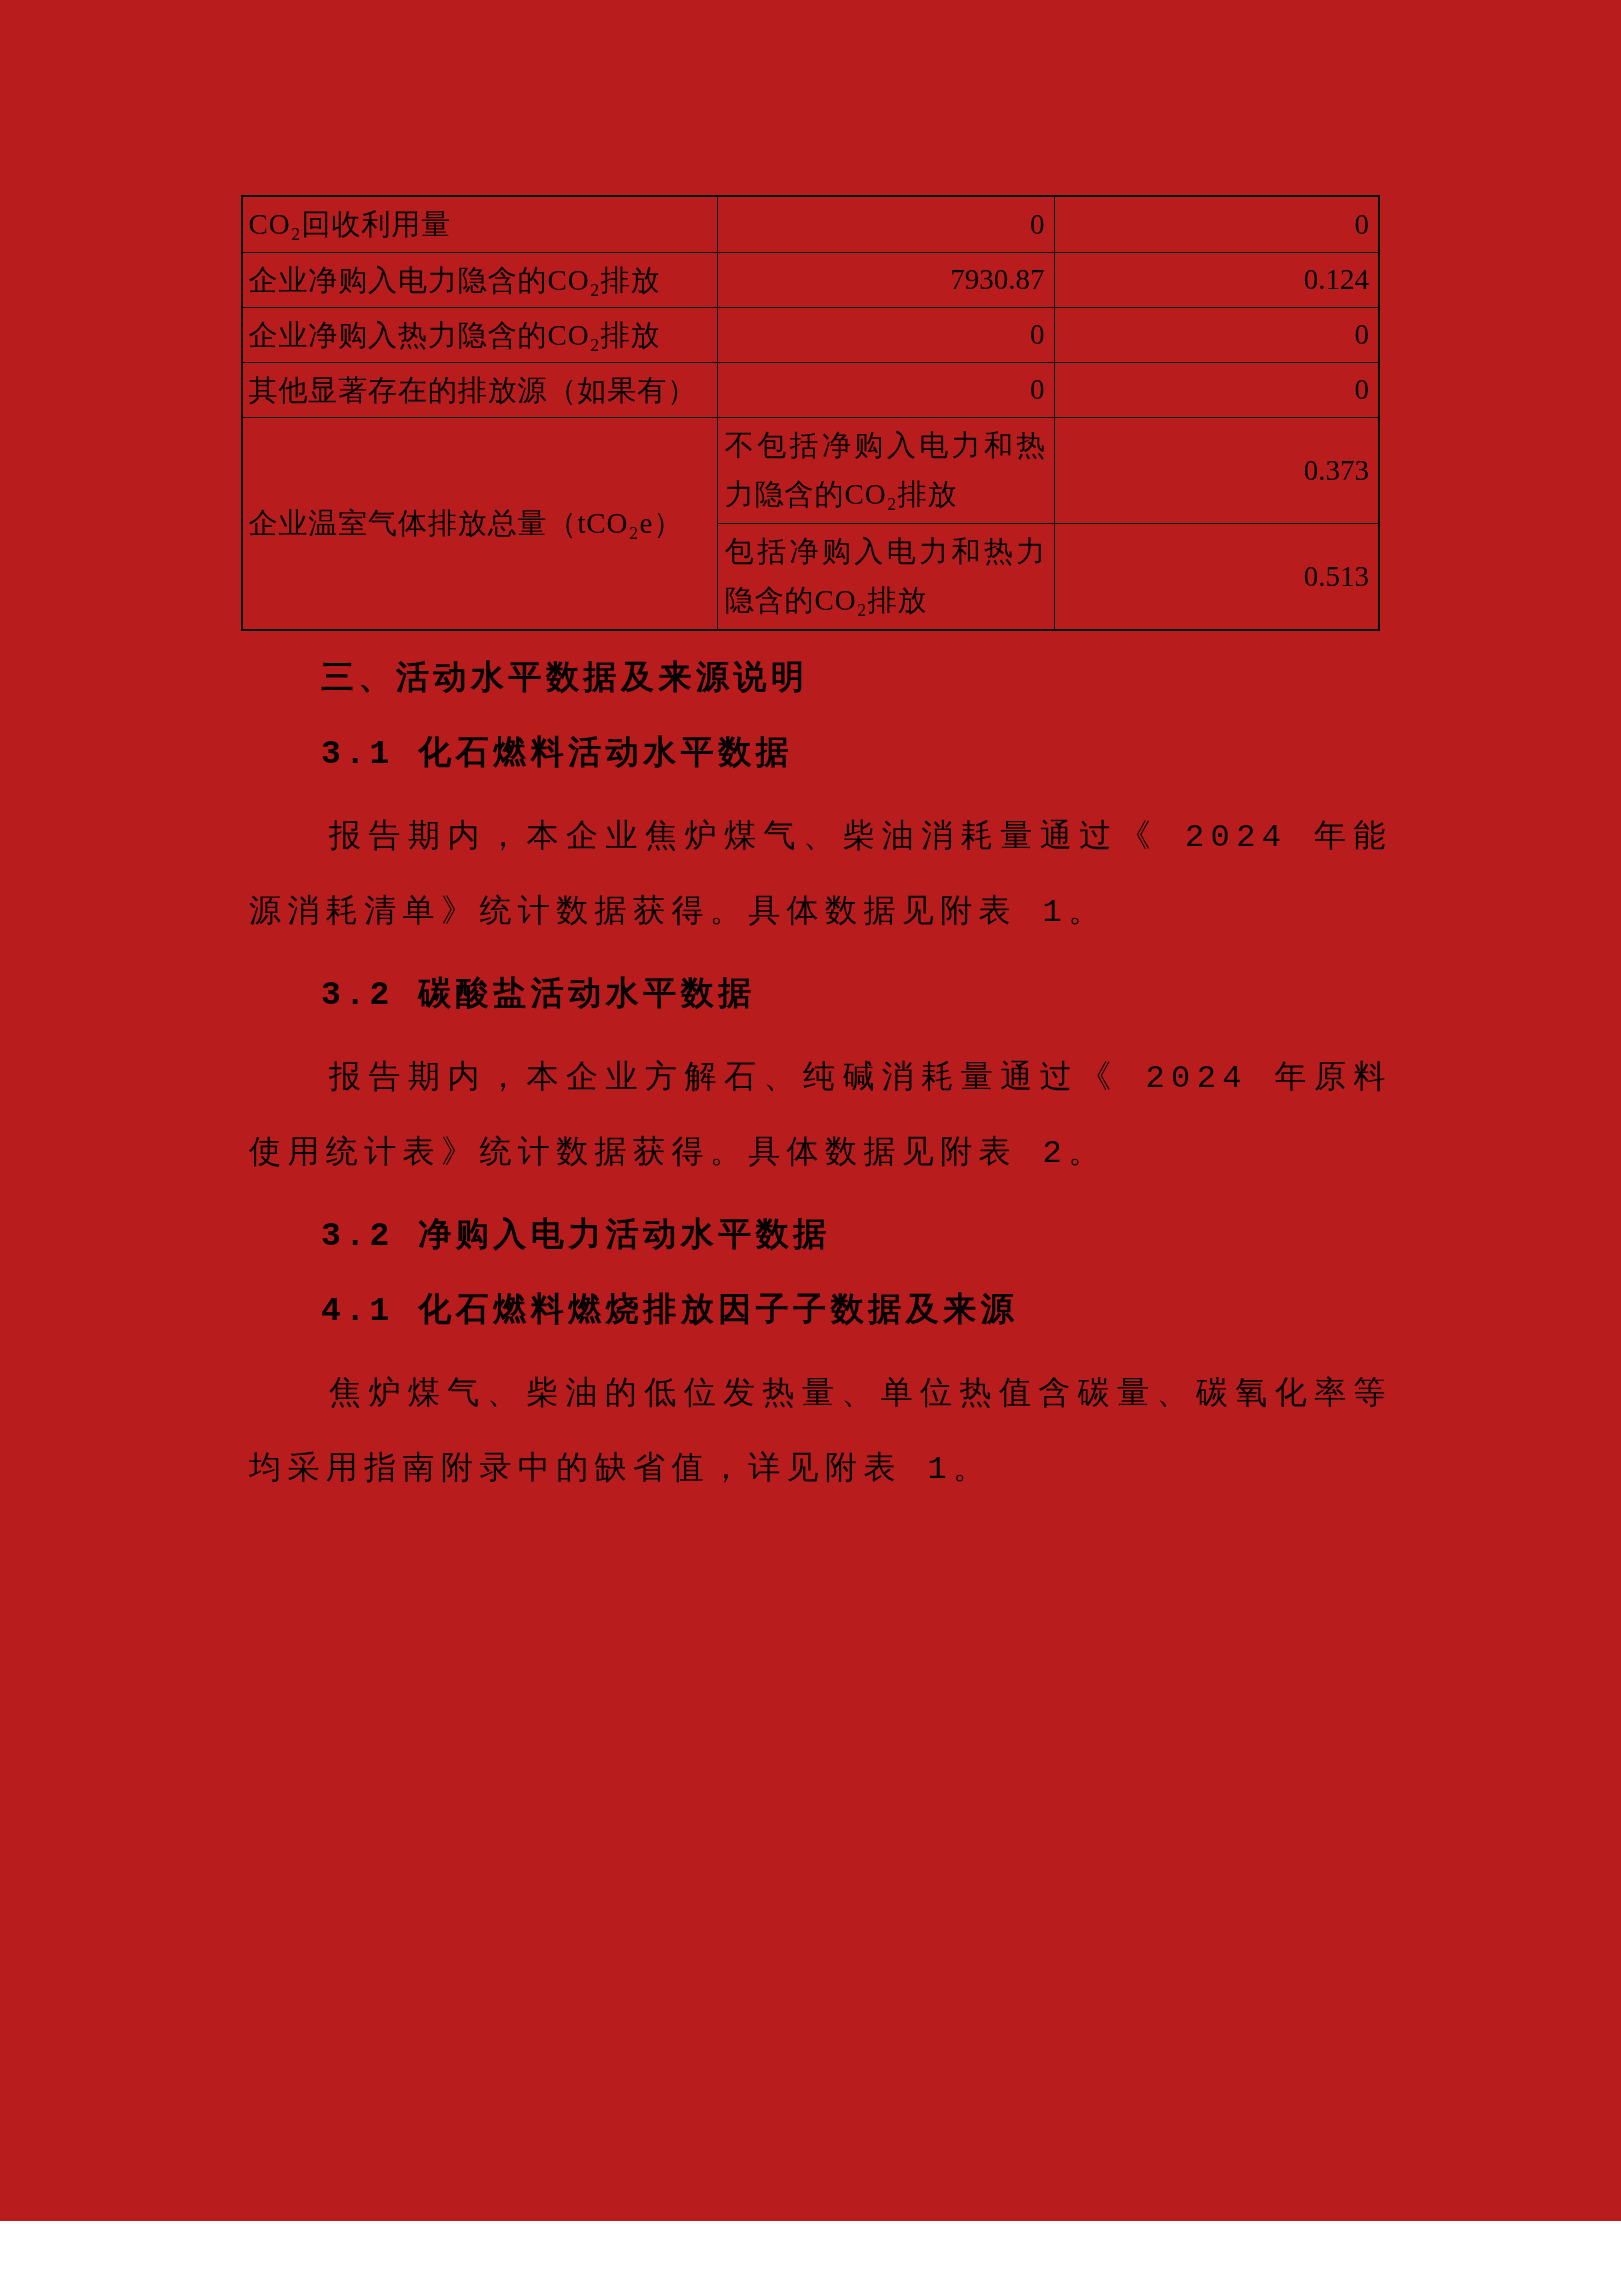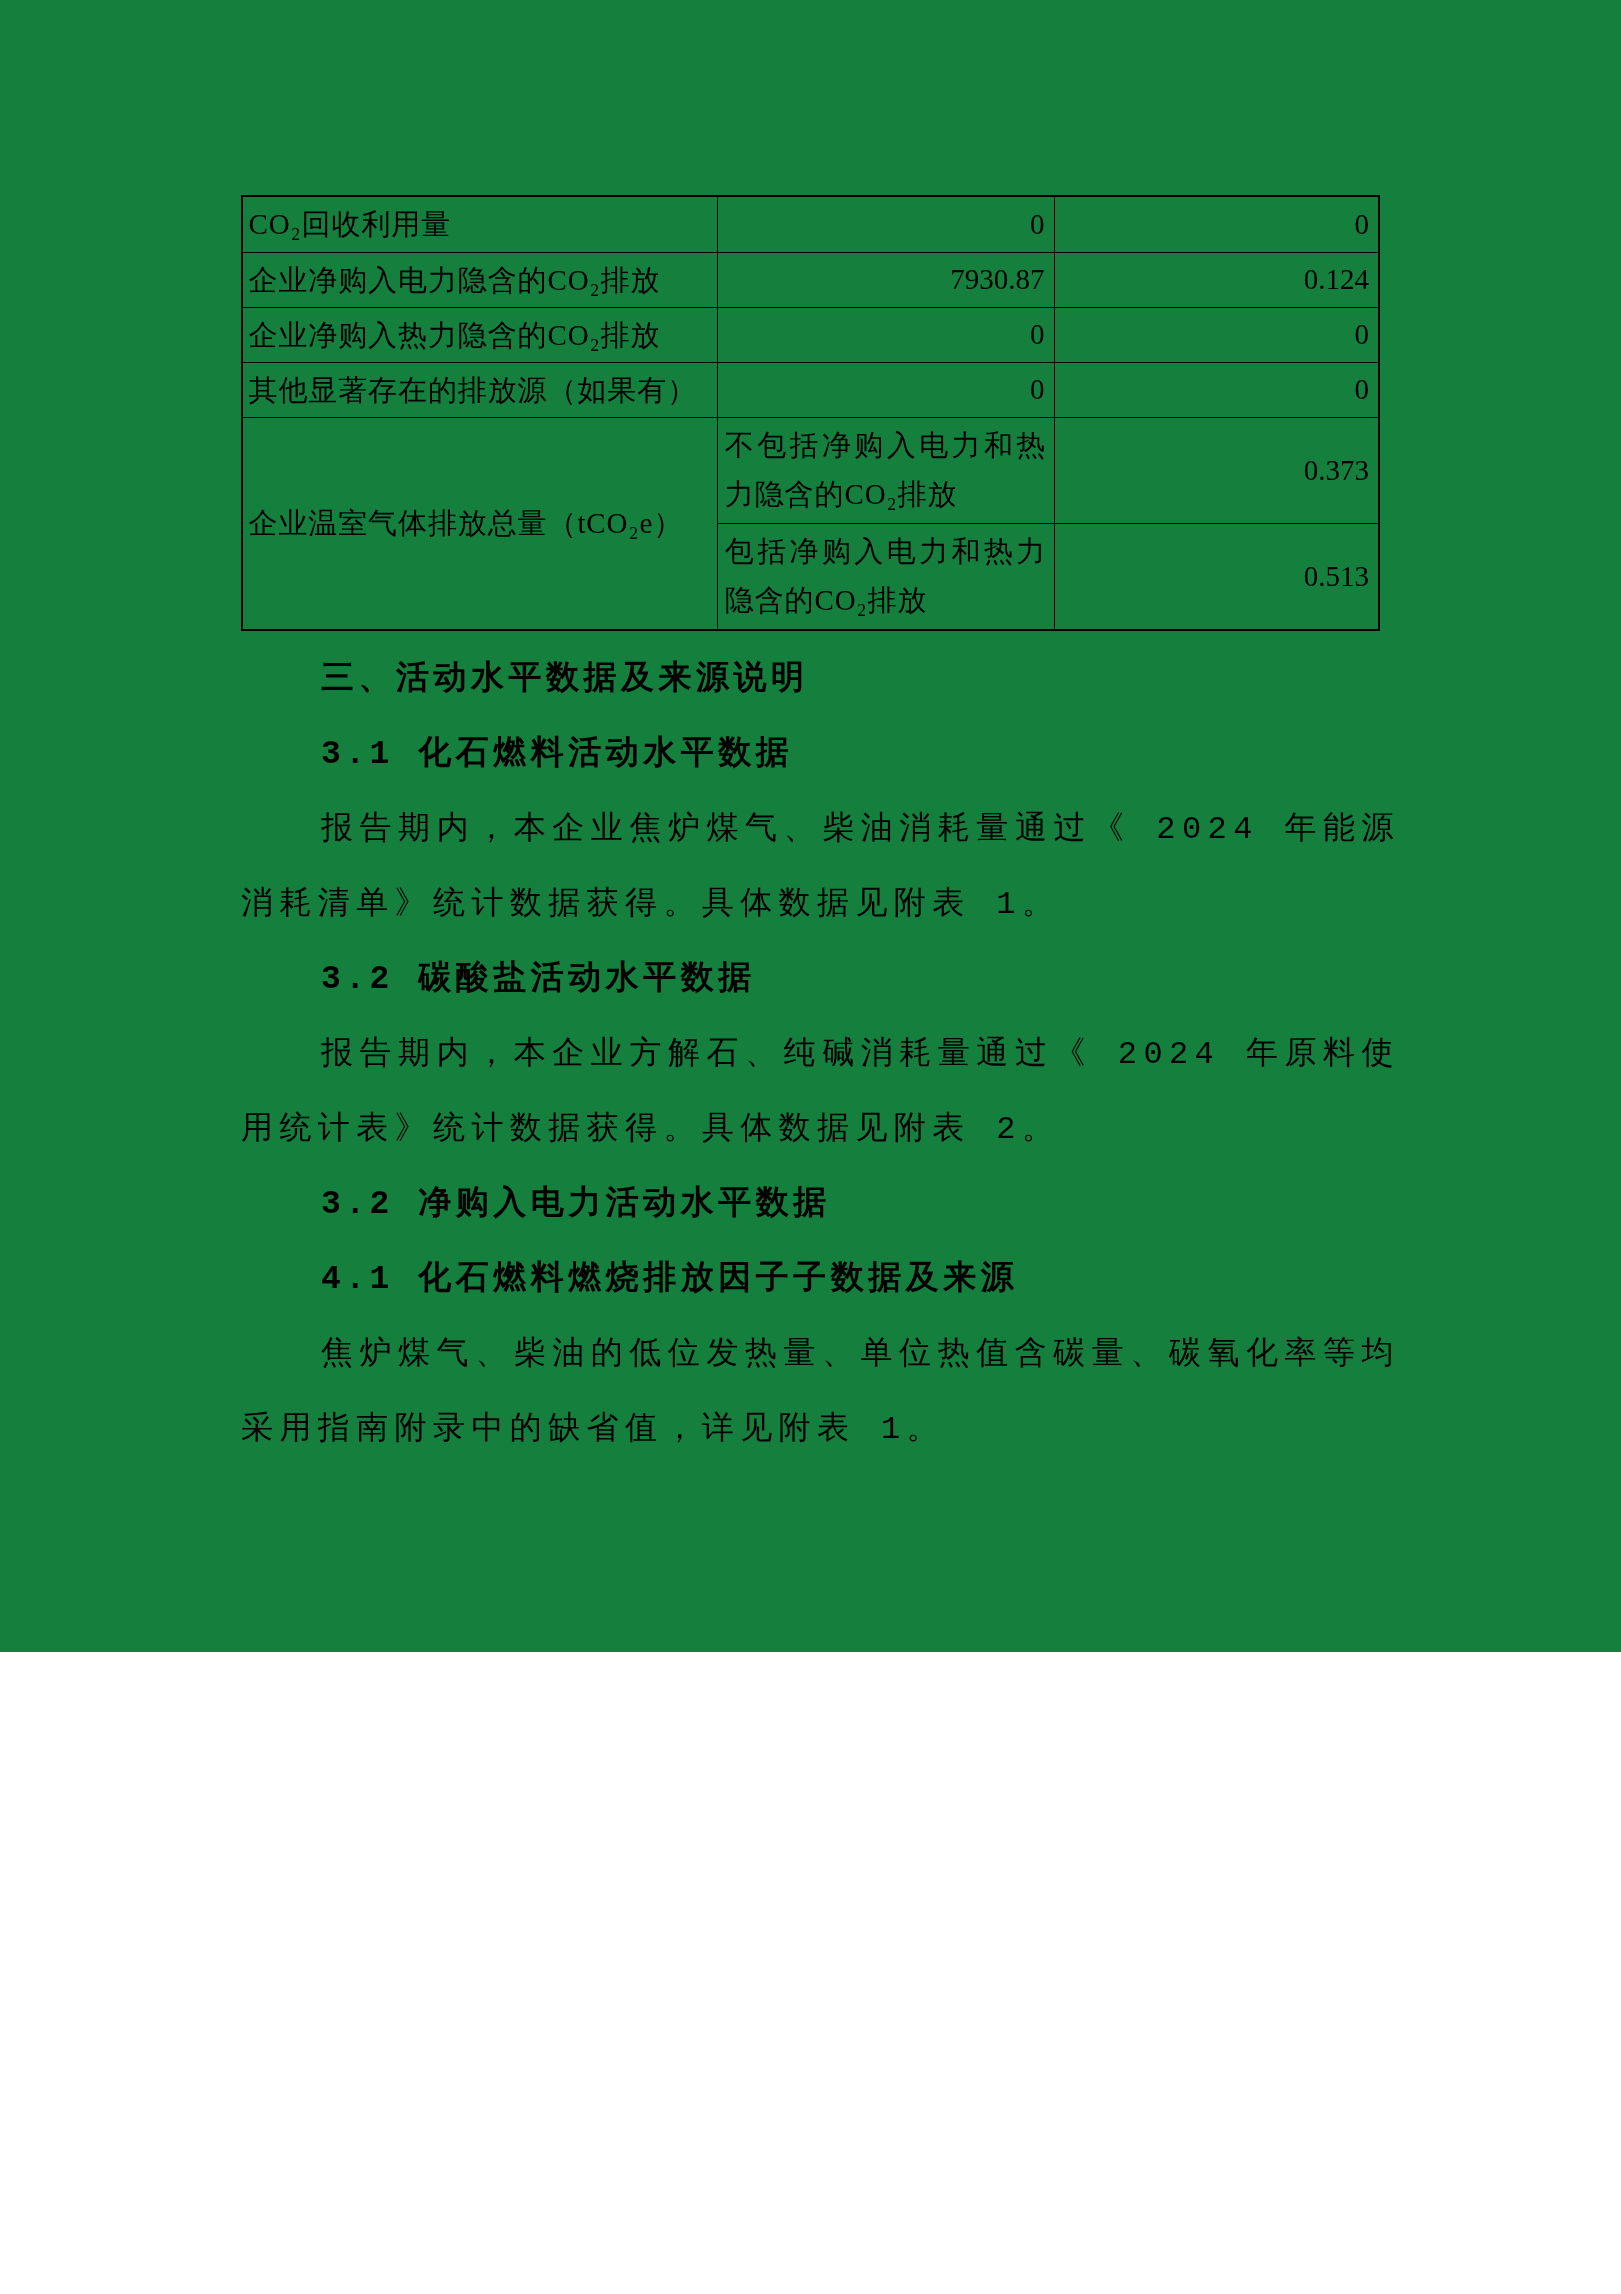--- a/index.html
+++ b/index.html
@@ -1,20 +1,20 @@
 <!DOCTYPE html>
 <html style="font-size:14.5px"><head>
 <meta charset="utf-8">
 <style>
   html, body { margin: 0; padding: 0; }
   .page {
     position: relative;
     width: 1622px;
-    height: 1652px;
-    background: #15803d;
+    height: 2221px;
+    background: #b91c1c;
     color: #000000;
     font-family: "Liberation Serif", "DejaVu Serif", serif;
     overflow: hidden;
   }
   .content {
     position: absolute;
     left: 241px;
     top: 195px;
     width: 1159px;
   }
@@ -63,21 +63,21 @@
   .flow .sec, .flow .subsec {
     margin: 0;
     font-size: 33px;
     font-weight: bold;
     letter-spacing: 4.5px;
     padding-left: 80px;
     line-height: 75px;
     white-space: nowrap;
   }
   .flow .para {
-    margin: 0;
+    margin: 8px;
     text-indent: 80px;
     text-align: justify;
     letter-spacing: 6.4px;
     line-height: 75px;
   }
 </style>
 </head>
 <body>
 
 <div class="page">

